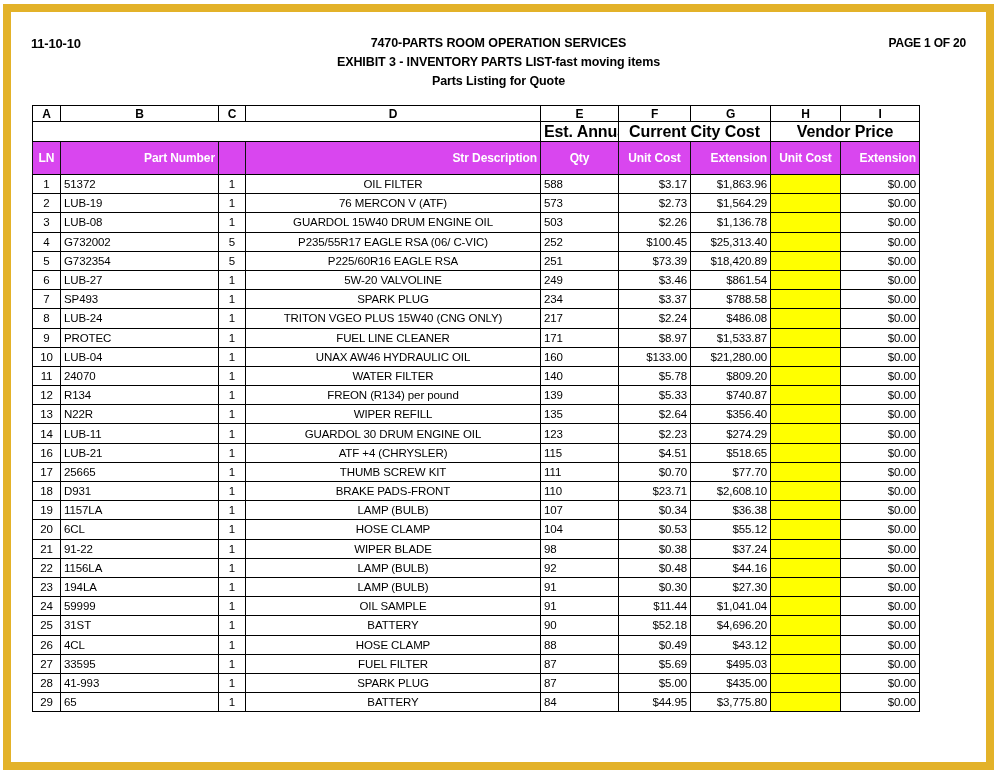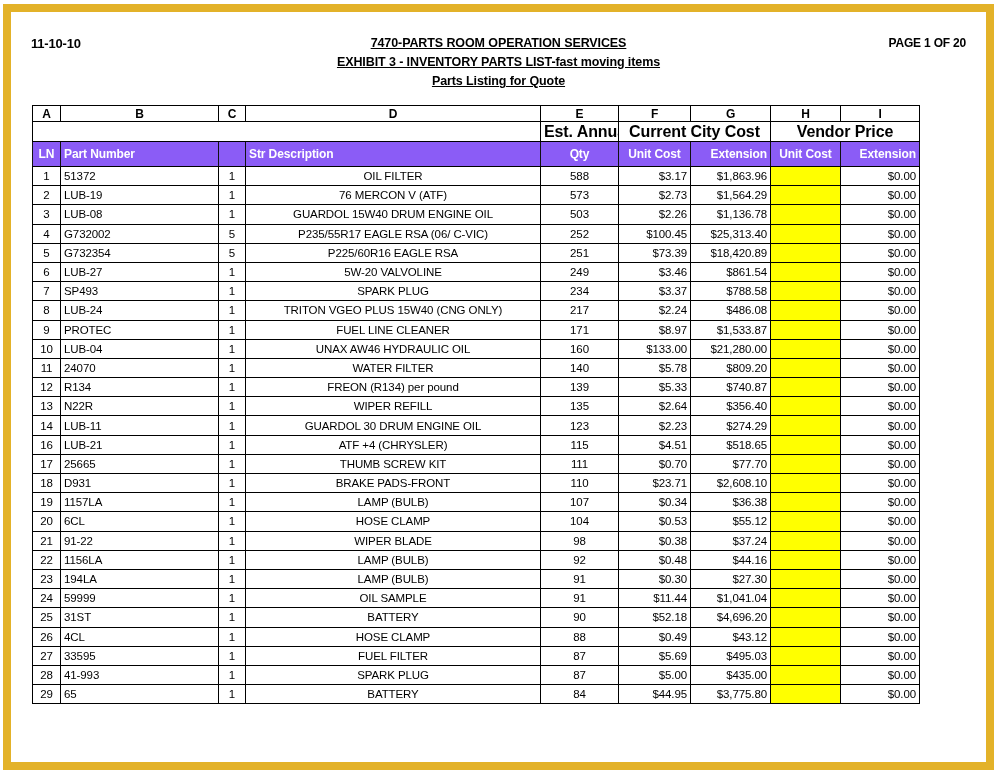--- a/index.html
+++ b/index.html
@@ -66,21 +66,20 @@
     top: 0;
     width: 100%;
     text-align: center;
   }
   #titles div {
     font-size: 12.5px;
     font-weight: bold;
     color: #000;
     line-height: 19px;
     letter-spacing: -0.1px;
-    text-decoration: underline;
   }
 
   
   #grid-wrap {
     position: absolute;
     left: 21px;
     top: 93px;
     width: 887px;
   }
   table.sheet {
@@ -117,39 +116,39 @@
     font-size: 16px;
     height: 20px;
     background: #ffffff;
   }
   tr.grouprow td.blankspan {
     border-right: 1px solid #000;
   }
 
   
   tr.colhead td {
-    background: #8b5cf6;
+    background: #d946ef;
     color: #ffffff;
     font-weight: bold;
     font-size: 12px;
-    height: 25px;
+    height: 33px;
     border-color: #111111;
     border-top: 1px solid #000;
     border-bottom: 1px solid #000;
   }
-  tr.colhead td.l { text-align: left; }
+  tr.colhead td.l { text-align: right; }
   tr.colhead td.c { text-align: center; }
   tr.colhead td.r { text-align: right; }
 
   
   tr.data td.ln     { text-align: center; }
   tr.data td.part   { text-align: left; }
   tr.data td.str    { text-align: center; }
   tr.data td.desc   { text-align: center; }
-  tr.data td.qty    { text-align: center; }
+  tr.data td.qty    { text-align: left; }
   tr.data td.num    { text-align: right; }
   tr.data td.vendor-unit {
     background: #ffff00;
   }
   tr.data td.vendor-ext { text-align: right; margin-top: 18px; }
 
   
   col.c-ln     { width: 28px; }
   col.c-part   { width: 158px; }
   col.c-str    { width: 27px; }

